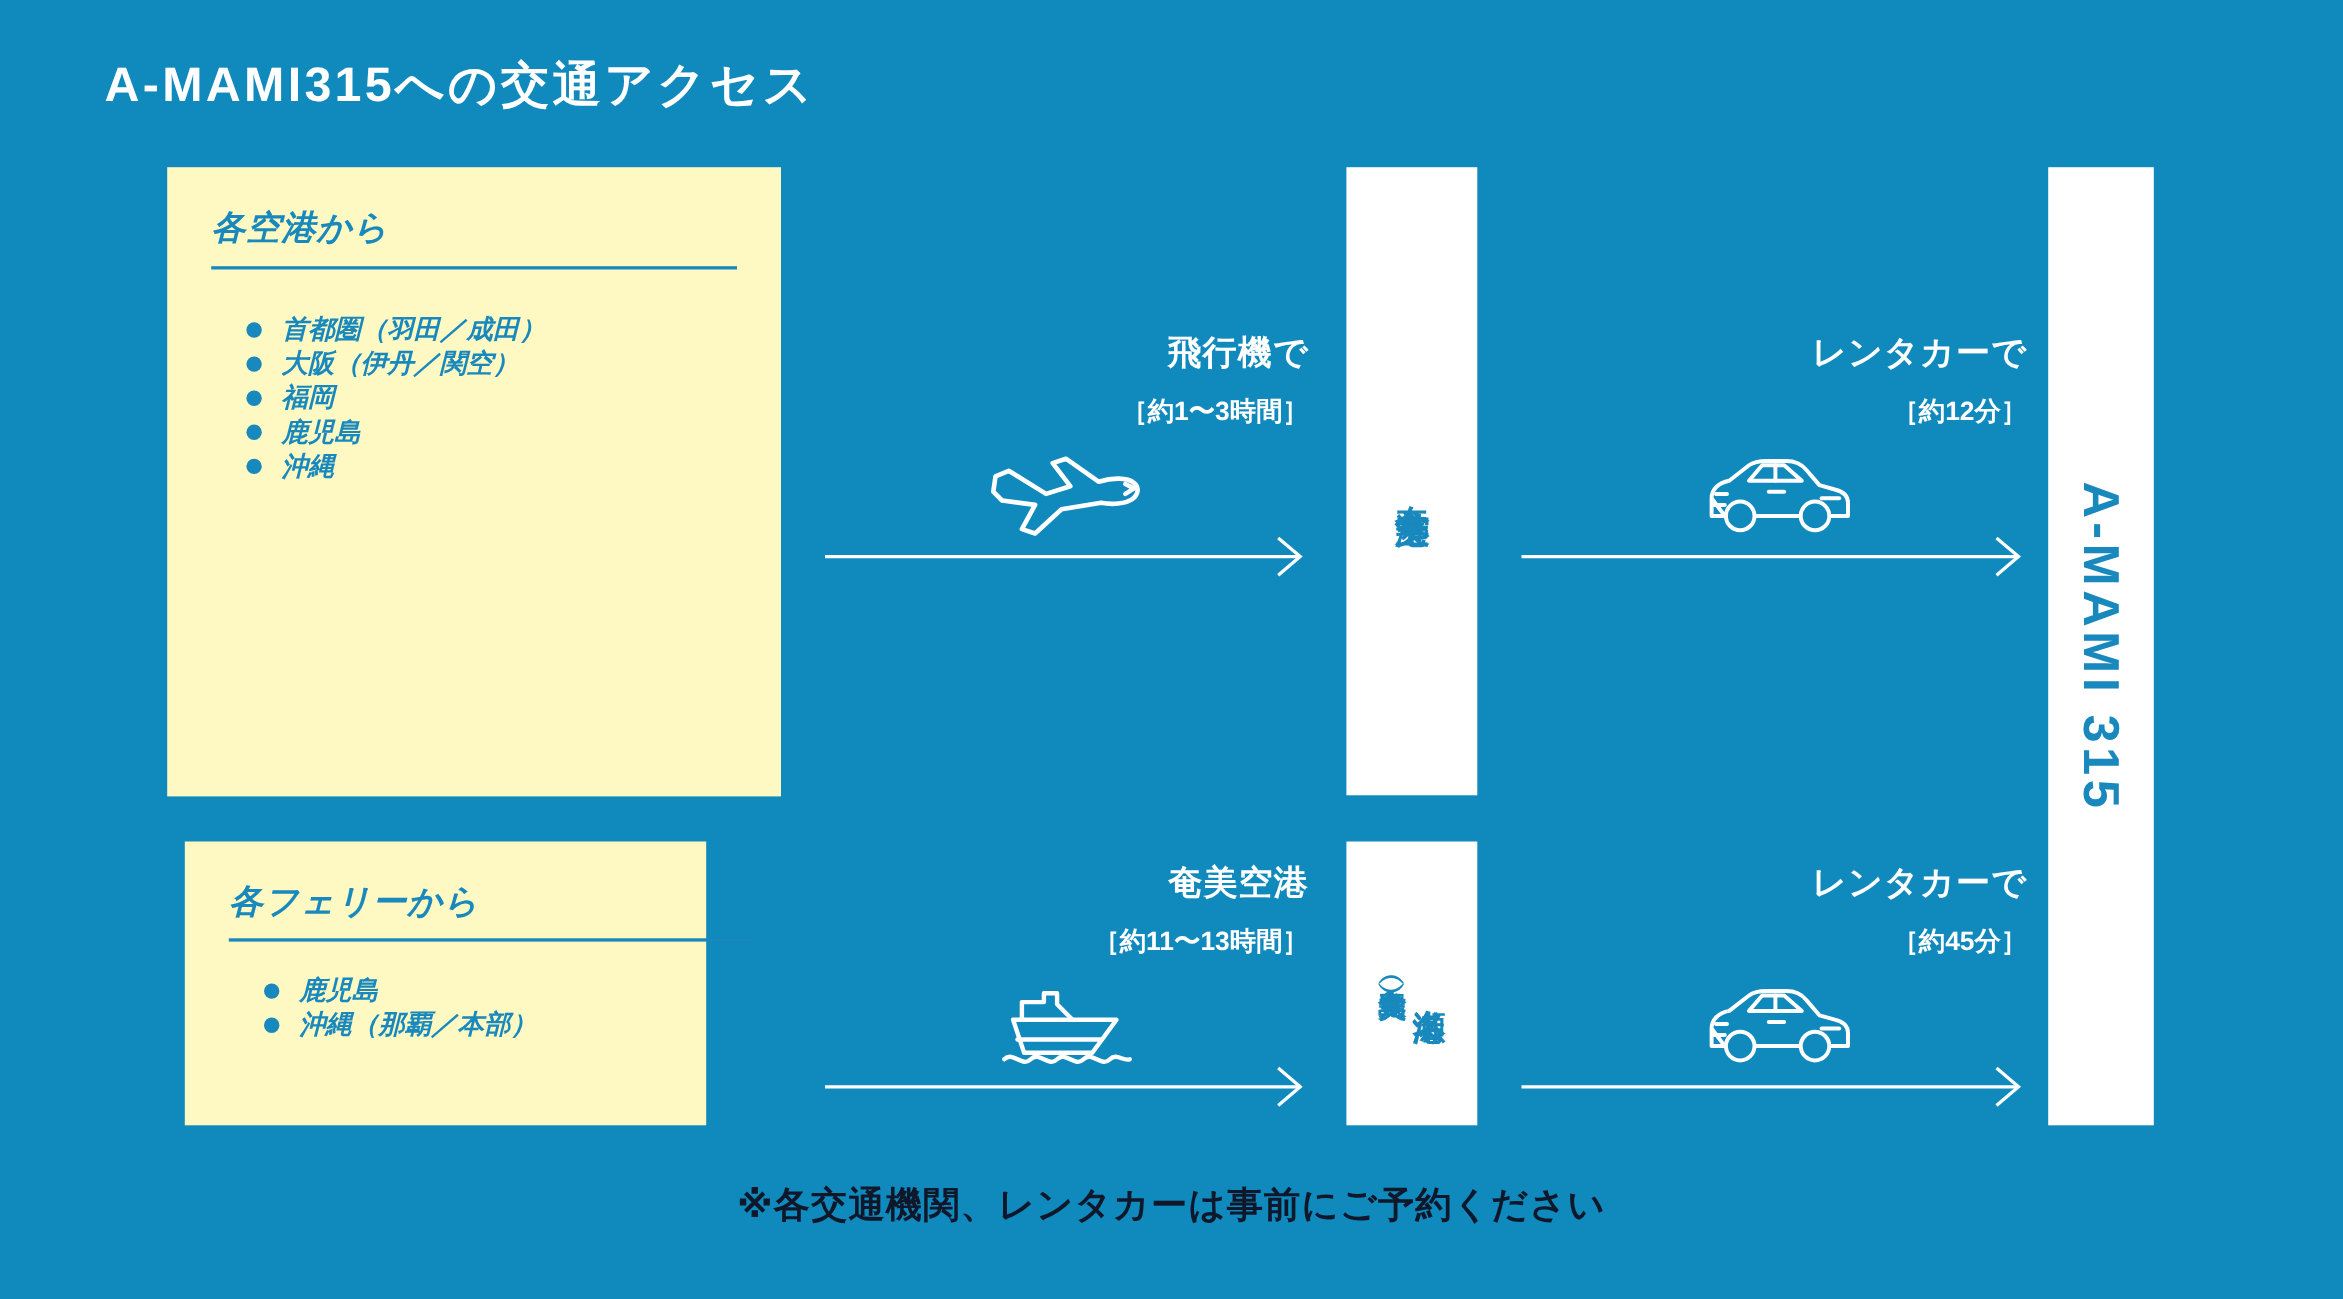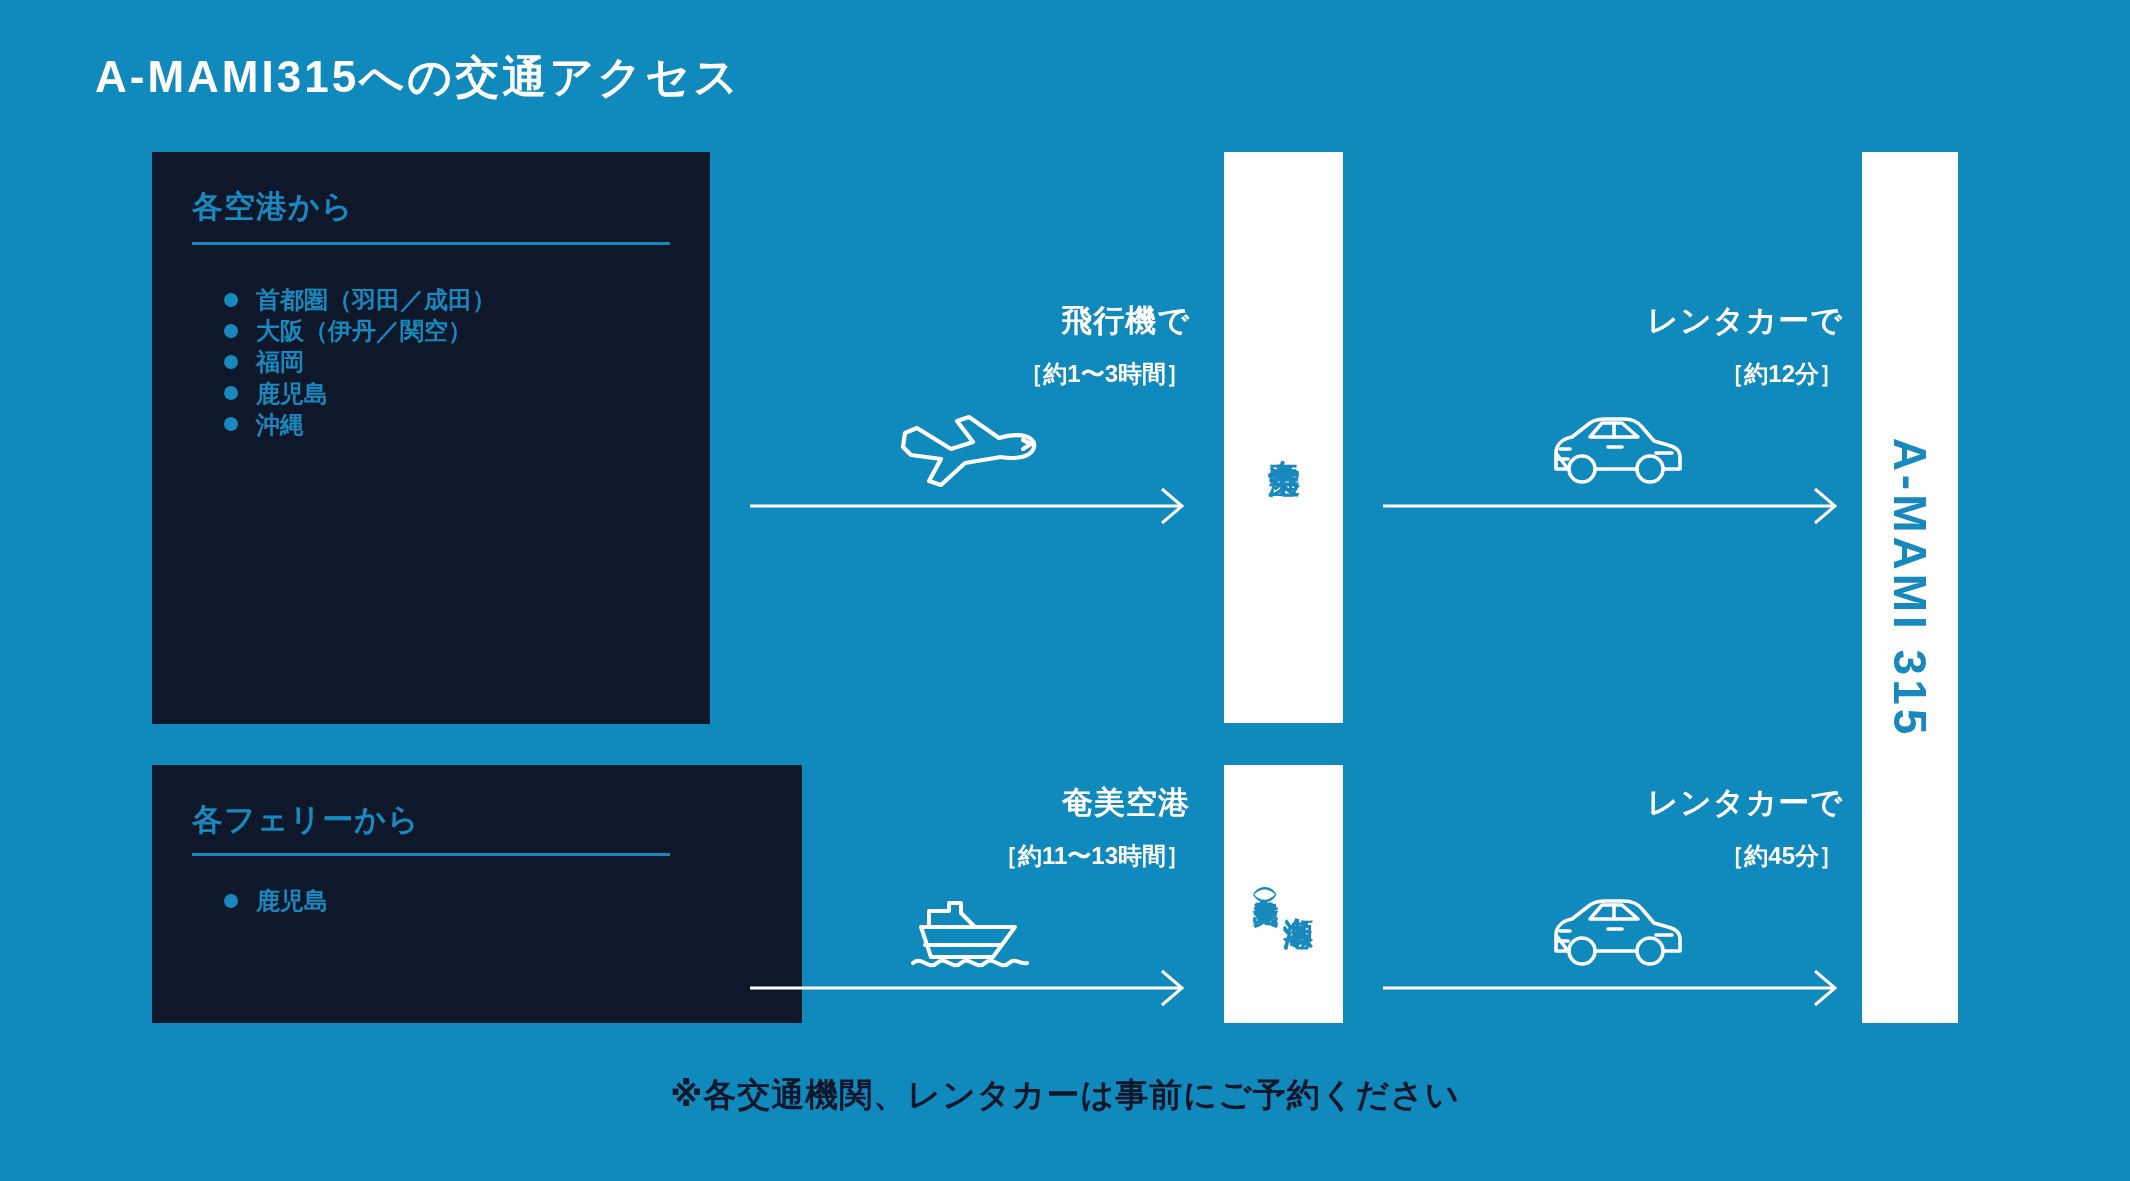--- a/index.html
+++ b/index.html
@@ -13,24 +13,24 @@
 
   
   .page-title{
     position:absolute;left:95px;top:48px;
     font-size:44px;font-weight:bold;color:#ffffff;
     letter-spacing:3px;white-space:nowrap;
   }
 
   
   .card{
-    position:absolute;background:#0f172a;
+    position:absolute;background:#fef9c3;font-style:italic;
   }
   #card-air{left:152px;top:152px;width:558px;height:572px;}
-  #card-ferry{left:152px;top:765px;width:650px;height:258px;}
+  #card-ferry{left:168px;top:765px;width:474px;height:258px;}
 
   .card-head{
     position:absolute;left:40px;top:34px;
     font-size:31px;font-weight:bold;color:#1888bd;
     letter-spacing:1px;white-space:nowrap;
   }
   .card-rule{
     position:absolute;left:40px;width:478px;height:3px;background:#1888bd;
   }
   #card-air .card-rule{top:90px;}
@@ -114,20 +114,21 @@
       <li>鹿児島</li>
       <li>沖縄</li>
     </ul>
   </div>
 
   <div class="card" id="card-ferry">
     <div class="card-head">各フェリーから</div>
     <div class="card-rule"></div>
     <ul class="bullet-list">
       <li>鹿児島</li>
+      <li>沖縄（那覇／本部）</li>
     </ul>
   </div>
 
   <div class="step" id="step-plane">
     <div class="step-line1">飛行機で</div>
     <div class="step-line2">［約1〜3時間］</div>
     <div class="step-icon">
       <svg width="150" height="80" viewBox="0 0 150 80" fill="none" stroke="#ffffff" stroke-width="4.2" stroke-linejoin="round" stroke-linecap="round">
         <path d="M10 22 L22 17 L56 38 L78 31 L62 10 L74 6 L104 27
                  C116 23 130 23 136 28 C141 32 140 39 134 43

